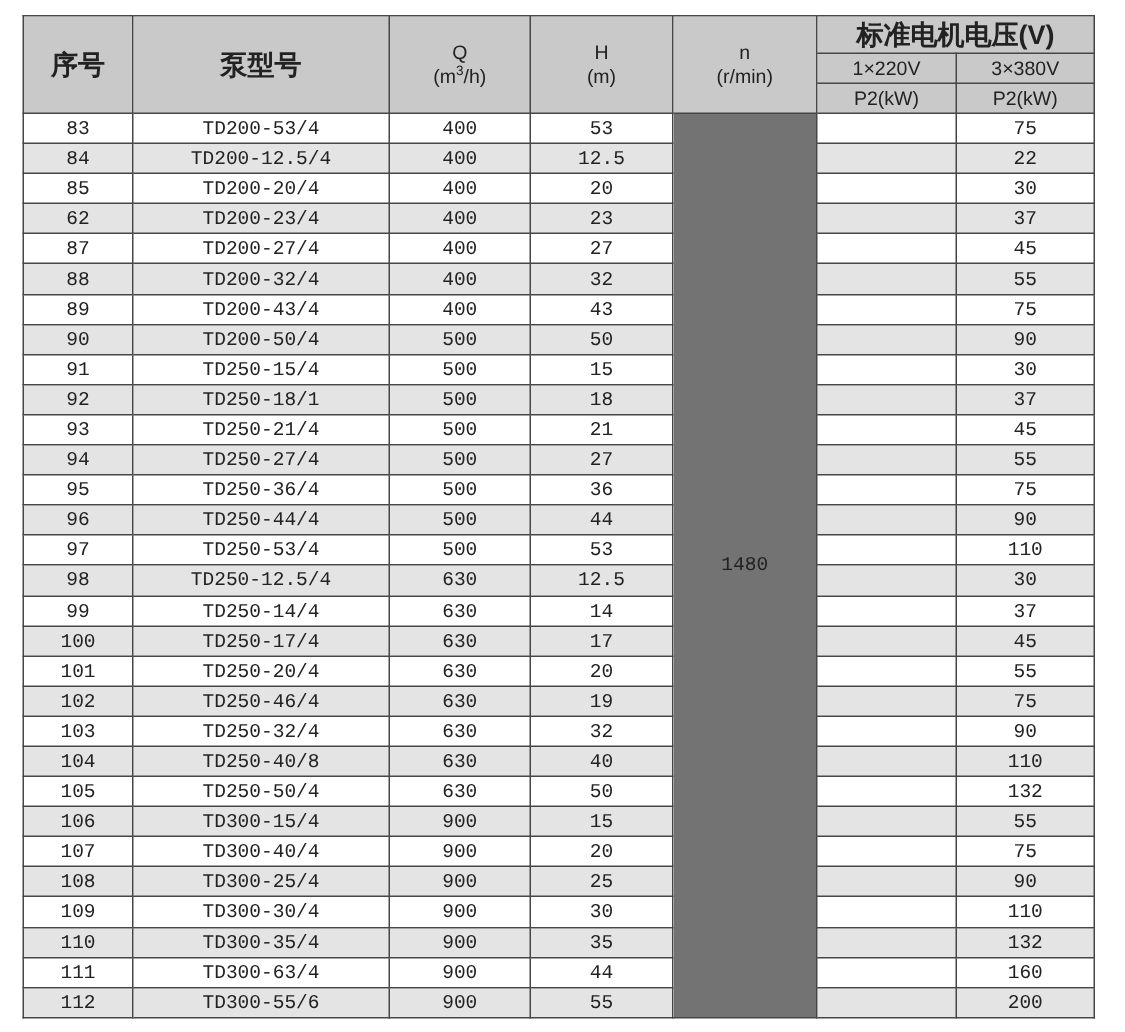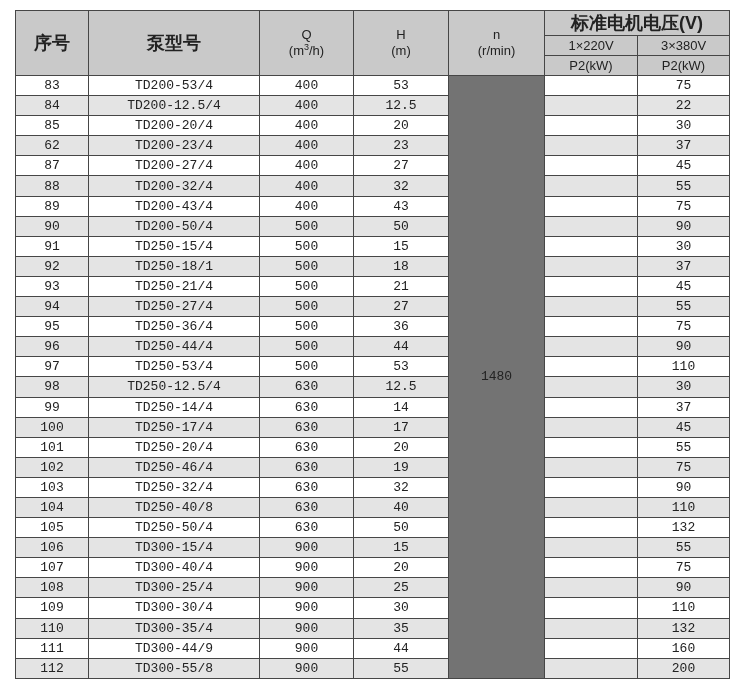--- a/index.html
+++ b/index.html
@@ -333,29 +333,29 @@
         <tr>
           <td>110</td>
           <td>TD300-35/4</td>
           <td>900</td>
           <td>35</td>
           <td></td>
           <td>132</td>
         </tr>
         <tr>
           <td>111</td>
-          <td>TD300-44/9</td>
+          <td>TD300-63/4</td>
           <td>900</td>
           <td>44</td>
           <td></td>
           <td>160</td>
         </tr>
         <tr>
           <td>112</td>
-          <td>TD300-55/8</td>
+          <td>TD300-55/6</td>
           <td>900</td>
           <td>55</td>
           <td></td>
           <td>200</td>
         </tr>
       </tbody>
   </table>
 </div>
 
 </body></html>

